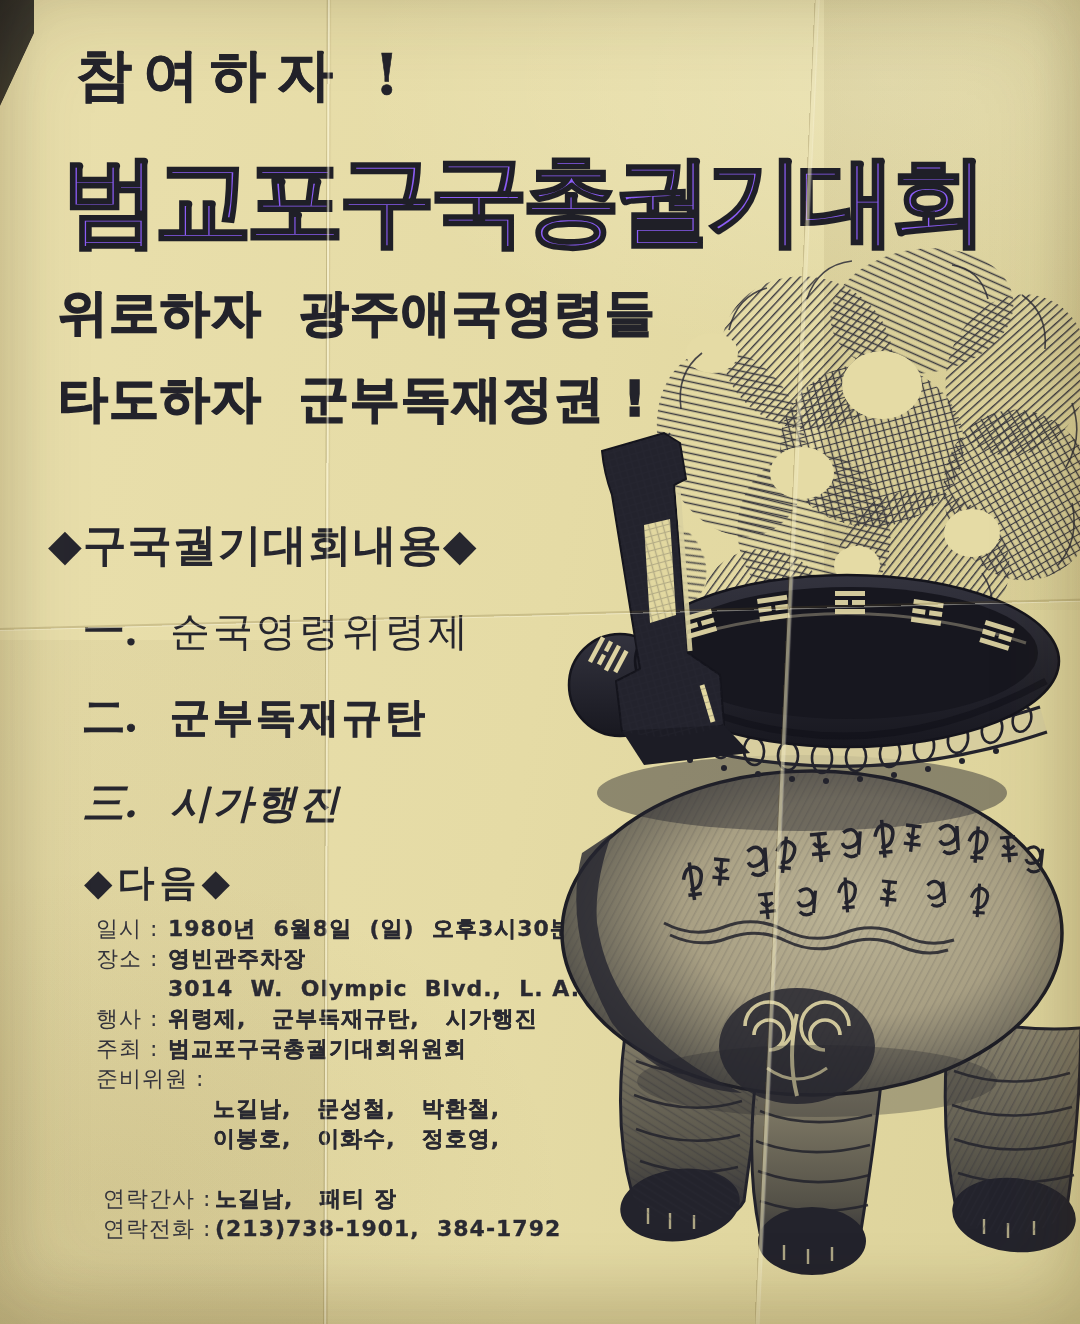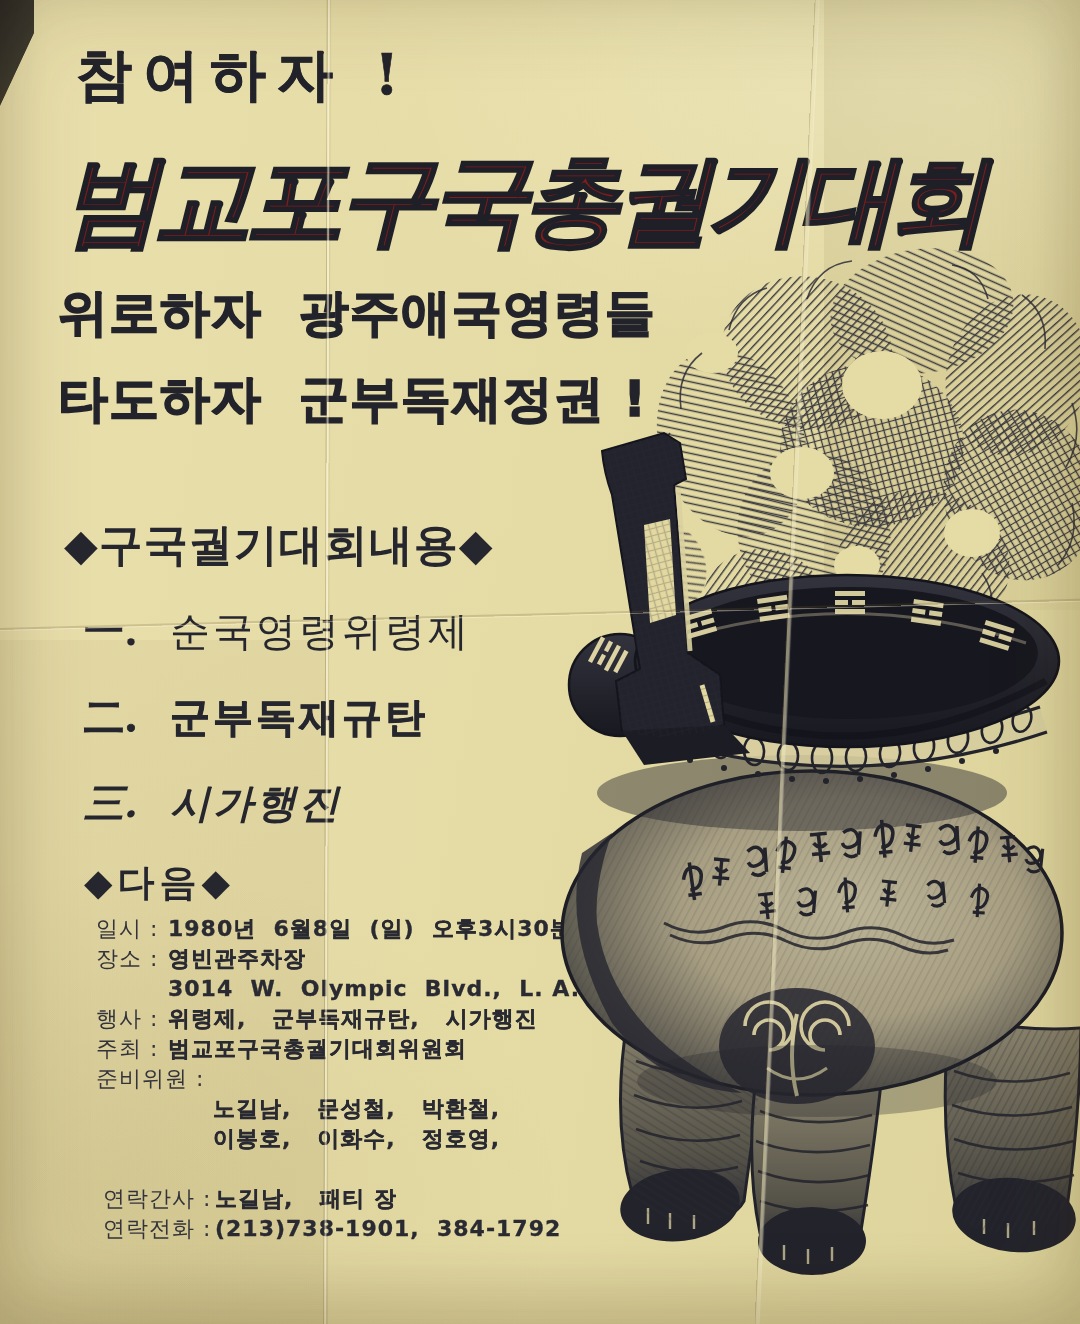--- a/index.html
+++ b/index.html
@@ -17,31 +17,31 @@
 
   
   .headline{
     left:76px;top:38px;
     font-family:"DejaVu Serif","Liberation Serif",serif;font-weight:bold;
     font-size:56px;letter-spacing:11px;color:#23232b;
     -webkit-text-stroke:.6px #23232b;
   }
   .title{
     left:62px;top:136px;white-space:nowrap;
-    font-weight:bold;font-size:98px;letter-spacing:-6px;color:#7f1d1d;font-style:italic;
+    font-weight:bold;font-size:98px;letter-spacing:-6px;color:#8b5cf6;
     -webkit-text-stroke:2.6px #1f1f27;
   }
   .slogan{
     left:58px;font-weight:bold;font-size:50px;letter-spacing:1px;color:#23232b;
     -webkit-text-stroke:1.4px #23232b;
   }
   .slogan1{top:280px;}
   .slogan2{top:366px;}
   .sec-heading{
-    left:64px;top:516px;
+    left:48px;top:516px;
     font-family:"DejaVu Serif","Liberation Serif",serif;font-weight:bold;
     font-size:44px;letter-spacing:1px;color:#26262e;
   }
   .agenda-item{left:84px;font-size:40px;color:#26262e;}
   .agenda-item .num{
     display:inline-block;width:86px;
     font-family:"DejaVu Serif","Liberation Serif",serif;font-weight:bold;
   }
   .agenda-item .txt{letter-spacing:3px;}
   .agenda-1{top:604px;font-family:"DejaVu Serif","Liberation Serif",serif;}

